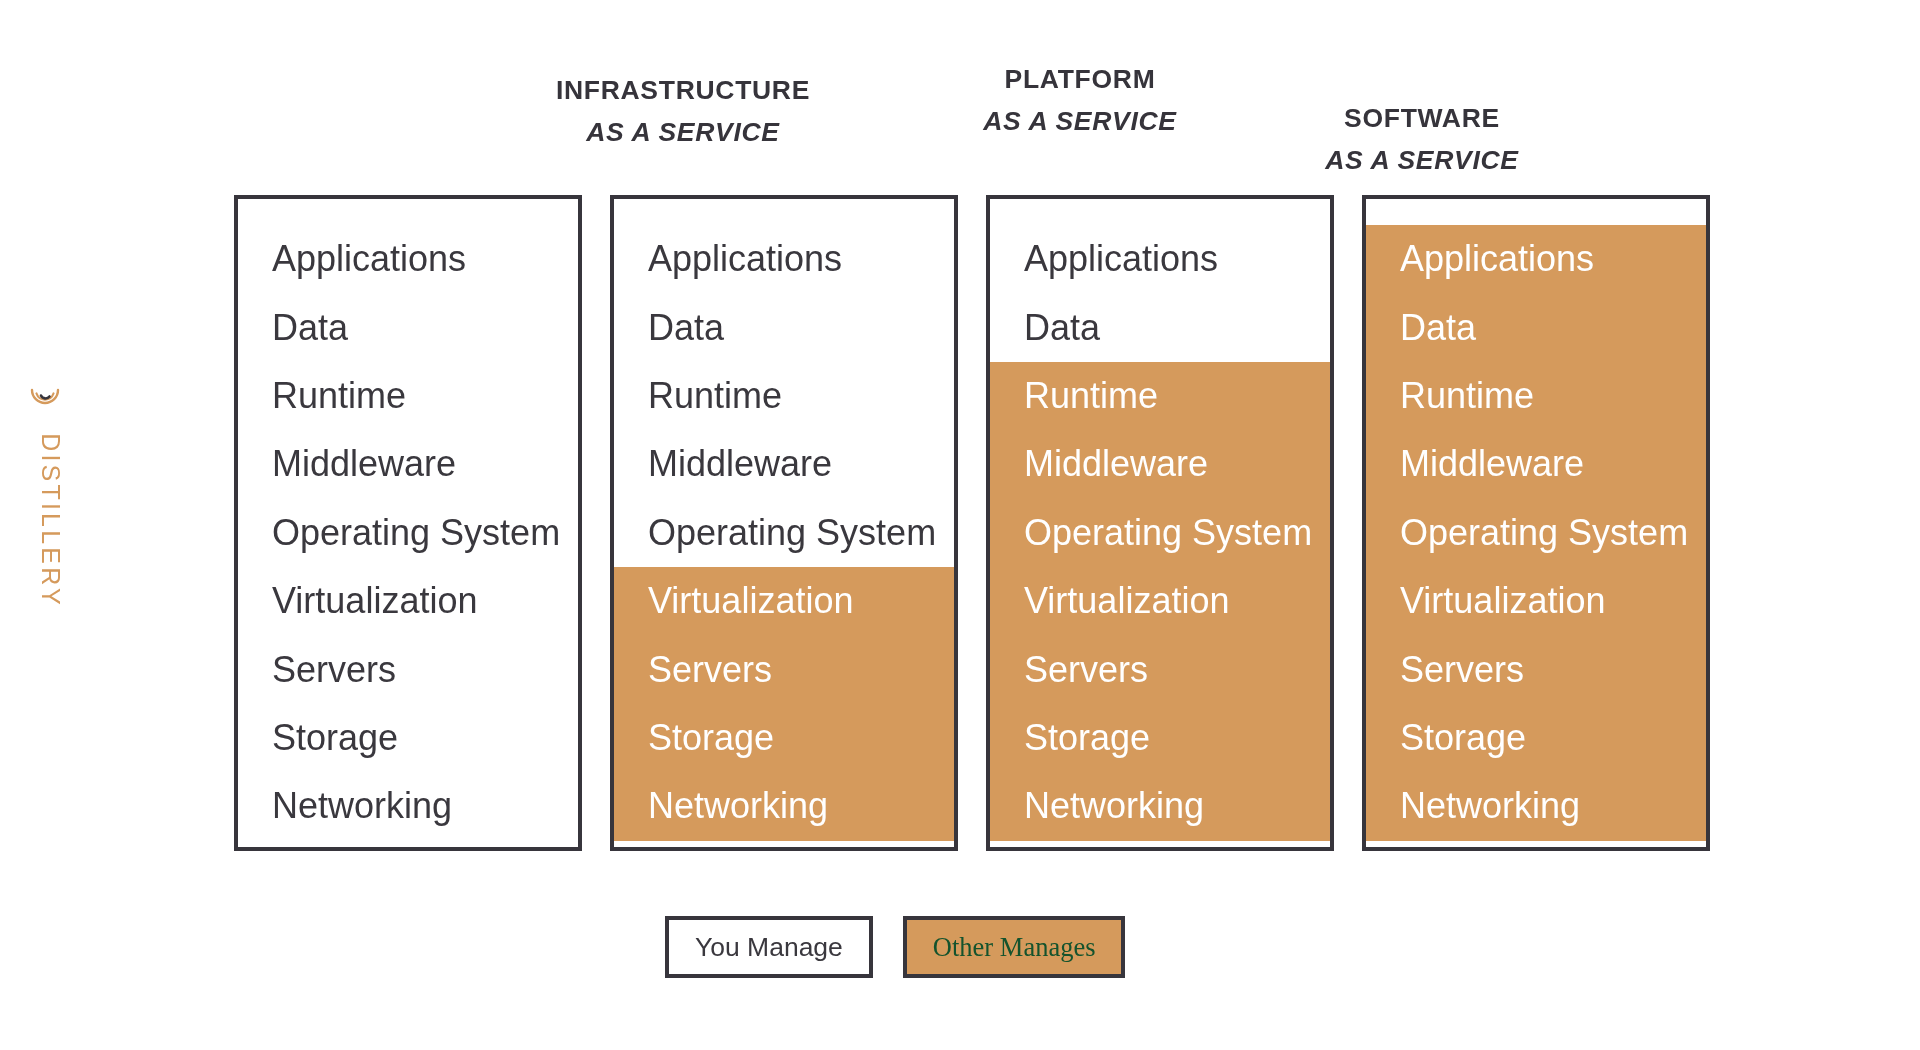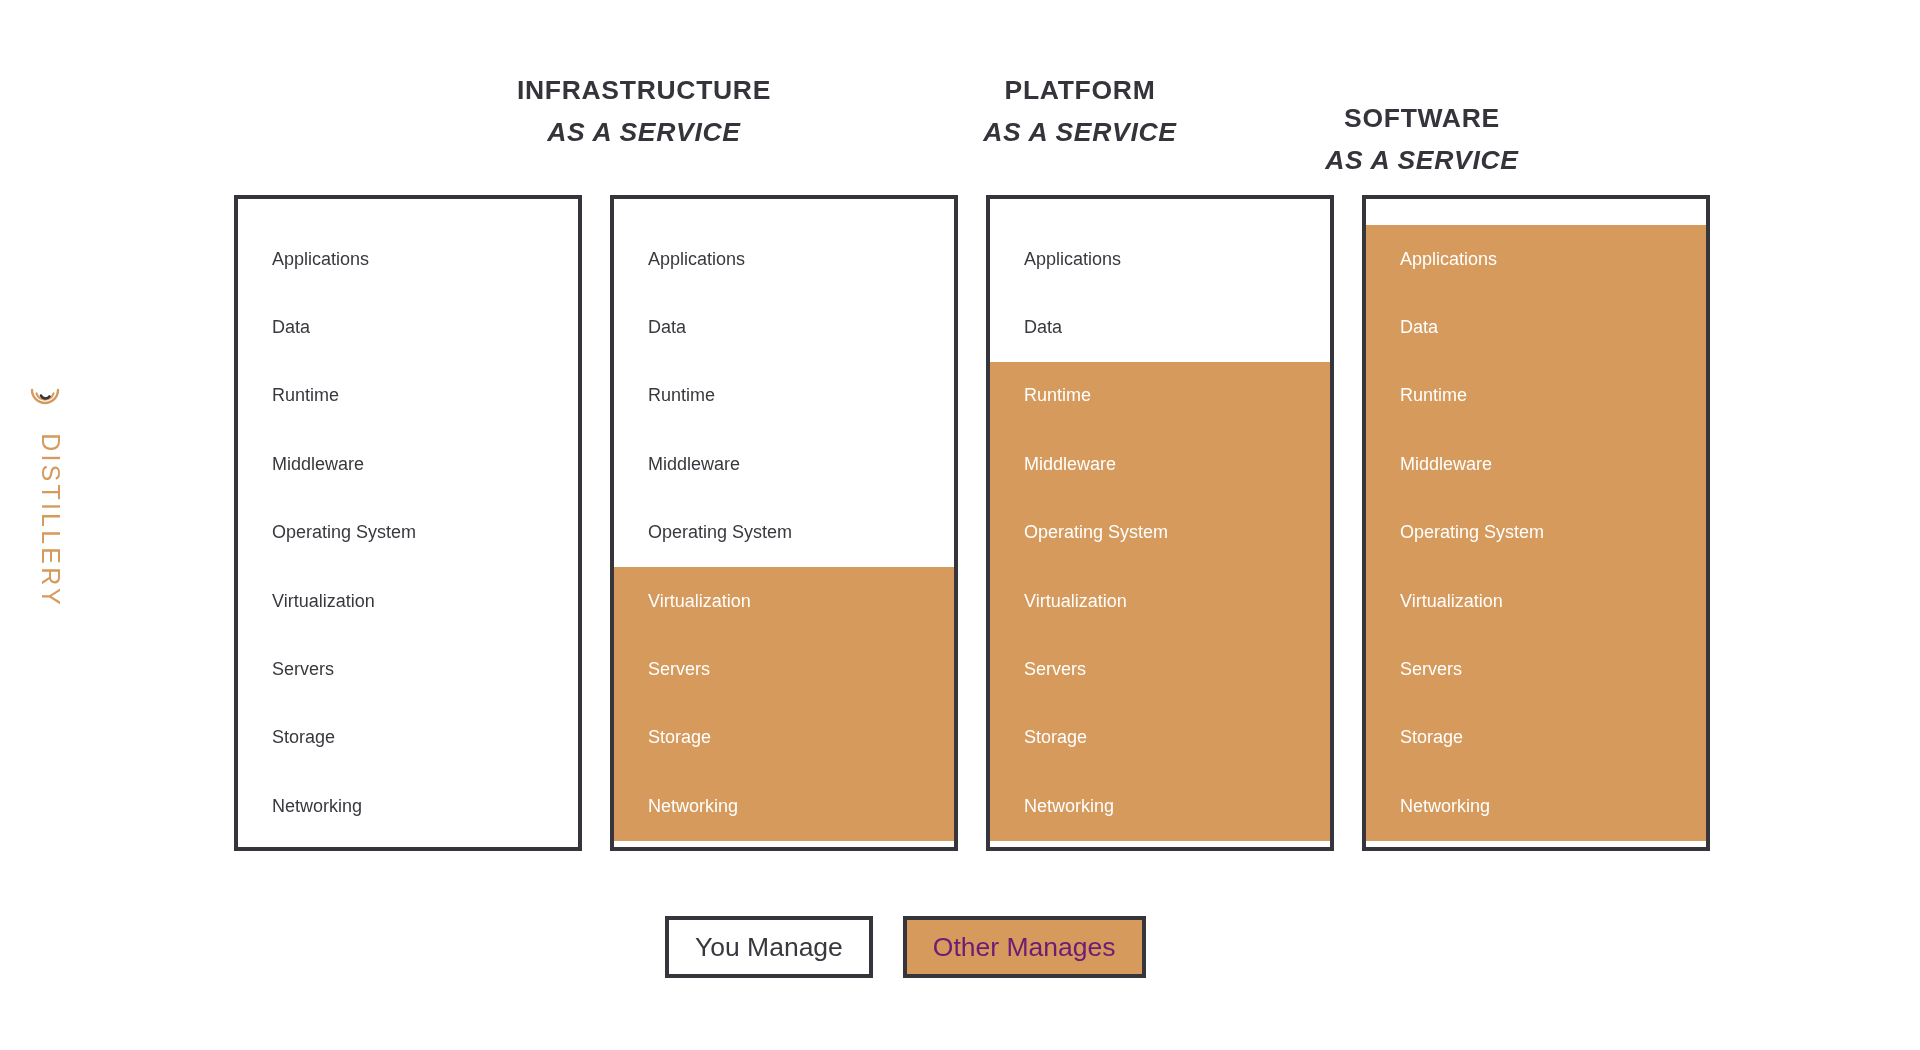--- a/index.html
+++ b/index.html
@@ -69,21 +69,21 @@
     height: 656px;
     border: 4px solid #37353C;
     background: #ffffff;
     overflow: hidden;
   }
   .layer {
     height: 68.4px;
     display: flex;
     align-items: center;
     padding-left: 34px;
-    font-size: 18px;
+    font-size: 36px;
     color: #3A383E;
     background: transparent;
     white-space: nowrap;
   }
   .layer:first-child { margin-top: 26px; }
   .layer.managed {
     background: #D59A5C;
     color: #ffffff;
   }
 
@@ -105,21 +105,22 @@
     font-size: 26.5px;
     padding: 0 26px;
     white-space: nowrap;
   }
   .legend-chip.you {
     background: #ffffff;
     color: #3A383E;
   }
   .legend-chip.other {
     background: #D59A5C;
-    color: #701a75;
+    color: #14532d;
+    font-family: Liberation Serif, serif;
   }
 </style>
 </head>
 <body>
 
 <div id="stage">
 
   <div id="brand">
     <div id="brand-mark">
       <svg viewBox="0 0 34 34" width="34" height="34" aria-hidden="true">
@@ -136,37 +137,37 @@
     <div class="layer">Data</div>
     <div class="layer">Runtime</div>
     <div class="layer">Middleware</div>
     <div class="layer">Operating System</div>
     <div class="layer">Virtualization</div>
     <div class="layer">Servers</div>
     <div class="layer">Storage</div>
     <div class="layer">Networking</div>
   </div>
 
-  <div class="col-header" style="left:388px; top:69px; width:512px;">
+  <div class="col-header" style="left:427px; top:69px; width:512px;">
     <span>INFRASTRUCTURE</span>
     <span class="hl2">AS A SERVICE</span>
   </div>
   <div class="stack" style="left:610px;">
     <div class="layer">Applications</div>
     <div class="layer">Data</div>
     <div class="layer">Runtime</div>
     <div class="layer">Middleware</div>
     <div class="layer">Operating System</div>
     <div class="layer managed">Virtualization</div>
     <div class="layer managed">Servers</div>
     <div class="layer managed">Storage</div>
     <div class="layer managed">Networking</div>
   </div>
 
-  <div class="col-header" style="left:824px; top:69px; width:512px;">
+  <div class="col-header" style="left:824px; top:58px; width:512px;">
     <span>PLATFORM</span>
     <span class="hl2">AS A SERVICE</span>
   </div>
   <div class="stack" style="left:986px;">
     <div class="layer">Applications</div>
     <div class="layer">Data</div>
     <div class="layer managed">Runtime</div>
     <div class="layer managed">Middleware</div>
     <div class="layer managed">Operating System</div>
     <div class="layer managed">Virtualization</div>

